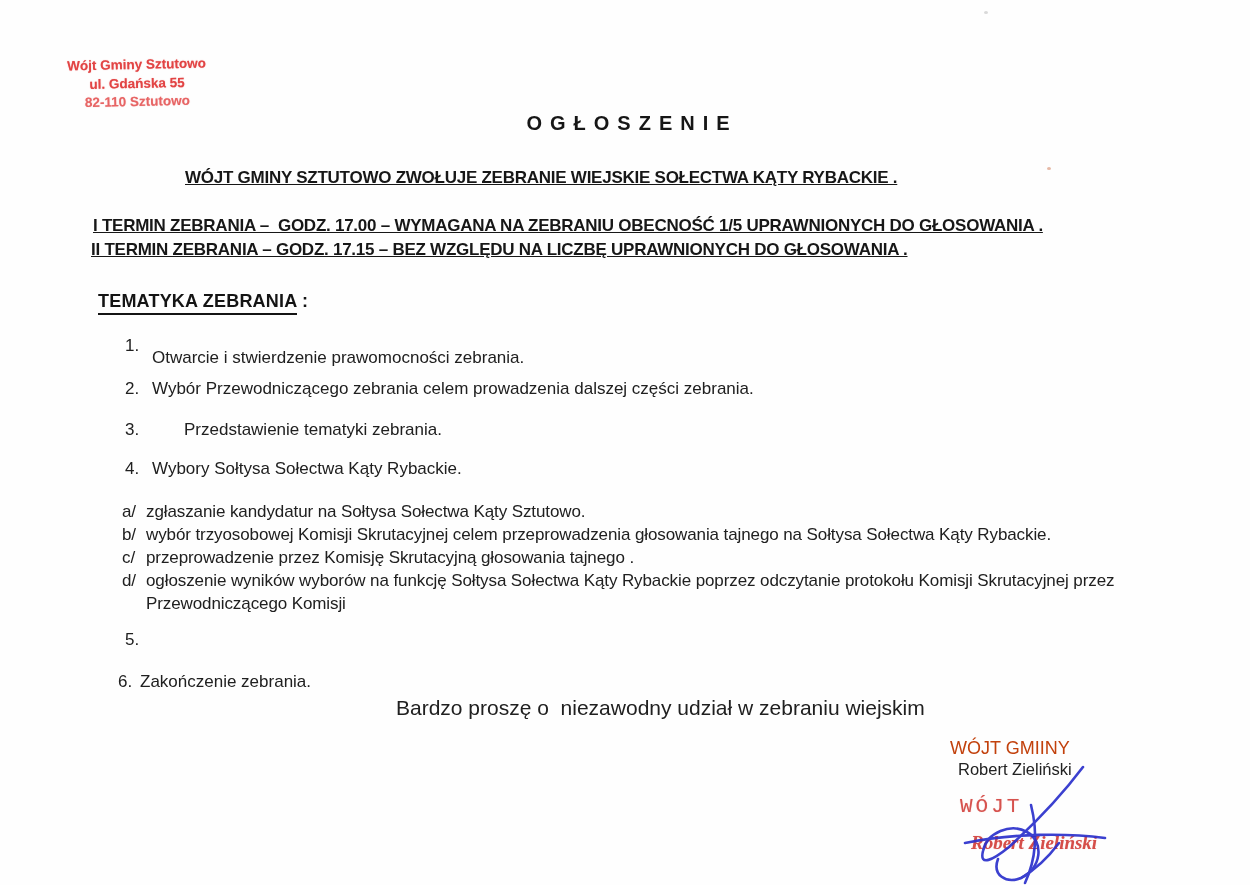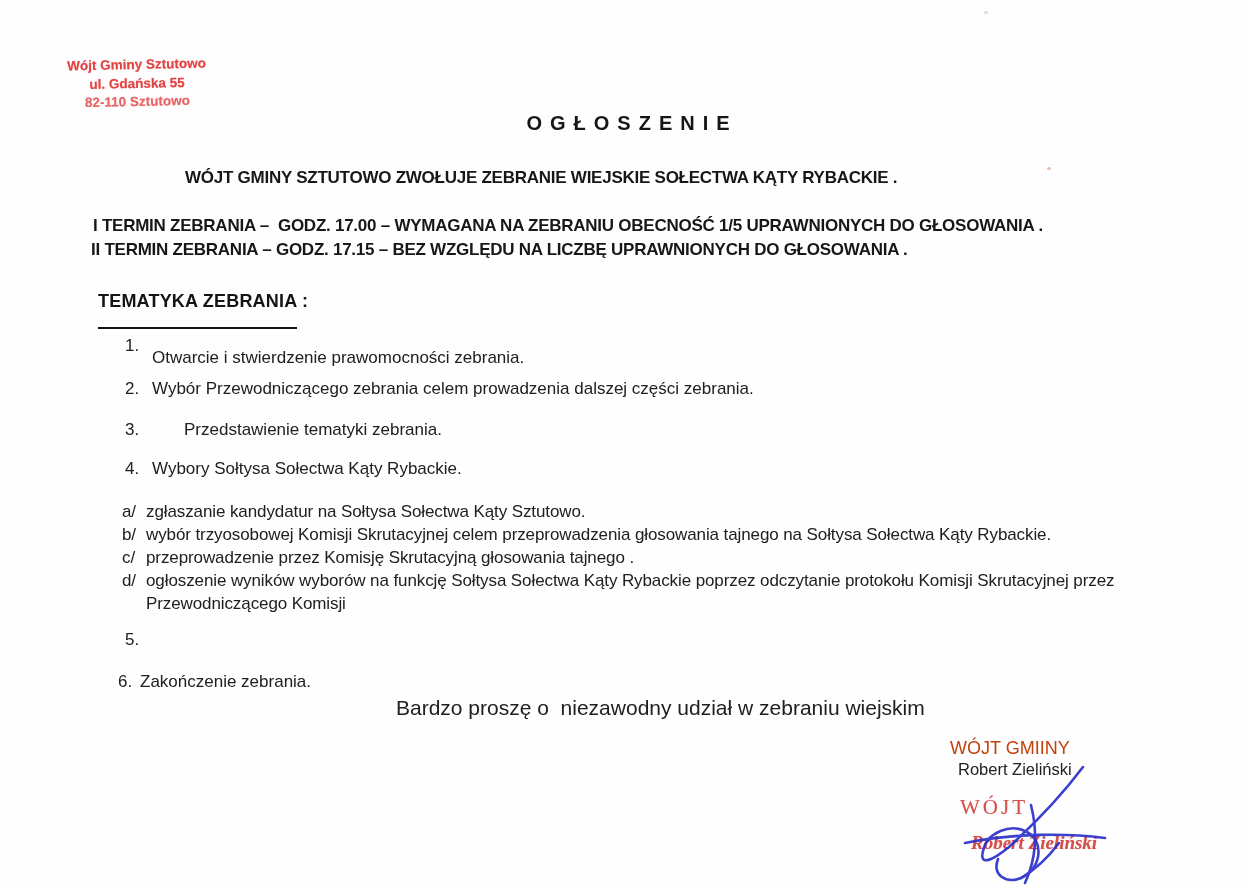--- a/index.html
+++ b/index.html
@@ -19,40 +19,40 @@
              transform:rotate(-1.2deg);
              text-shadow:0 0 1px rgba(226,68,68,.55);}
   .stamp-top .l3{opacity:.82;}
 
   
   .title{position:absolute;left:0;top:112px;width:1264px;margin:0;text-align:center;
          font-size:20px;font-weight:bold;letter-spacing:8px;color:#161616;}
 
   
   .intro{position:absolute;white-space:pre;font-weight:bold;font-size:17px;
-         letter-spacing:-0.25px;color:#171717;}
+         letter-spacing:-0.25px;color:#171717;text-decoration:underline;}
   .intro .u{text-decoration:underline;text-underline-offset:3px;text-decoration-thickness:2px;}
 
   
   .heading{position:absolute;left:98px;top:291px;font-size:18px;font-weight:bold;
            letter-spacing:.2px;color:#141414;}
-  .heading .hu{border-bottom:2.5px solid #141414;padding-bottom:16px;}
+  .heading .hu{border-bottom:2.5px solid #141414;padding-bottom:2px;}
 
   
   .num,.itxt,.snum,.stxt{position:absolute;font-size:17px;line-height:23px;color:#202020;}
   .stxt{width:1050px;}
   .subblock{letter-spacing:-0.1px;}
 
   .closing{position:absolute;left:396px;top:696px;font-size:21px;white-space:pre;color:#202020;}
 
   
   .sig-title{position:absolute;left:950px;top:738px;font-size:18px;color:#c2410c;}
   .sig-name{position:absolute;left:958px;top:760px;font-size:16.5px;color:#222;}
   .sig-stamp-title{position:absolute;left:960px;top:795px;
-                   font-family:Liberation Serif, serif;
+                   font-family:Liberation Mono, monospace;
                    font-size:21px;letter-spacing:3px;color:var(--sig-stamp-red);
                    opacity:.88;text-shadow:0 0 1px rgba(209,59,54,.4);}
   .sig-stamp-name{position:absolute;left:971px;top:832px;
                   font-family:"Liberation Serif","DejaVu Serif",serif;
                   font-style:italic;font-weight:bold;font-size:19px;
                   color:var(--sig-stamp-red);opacity:.9;
                   text-shadow:0 0 1px rgba(209,59,54,.35);}
   .scribble{position:absolute;left:935px;top:763px;}
 
   

